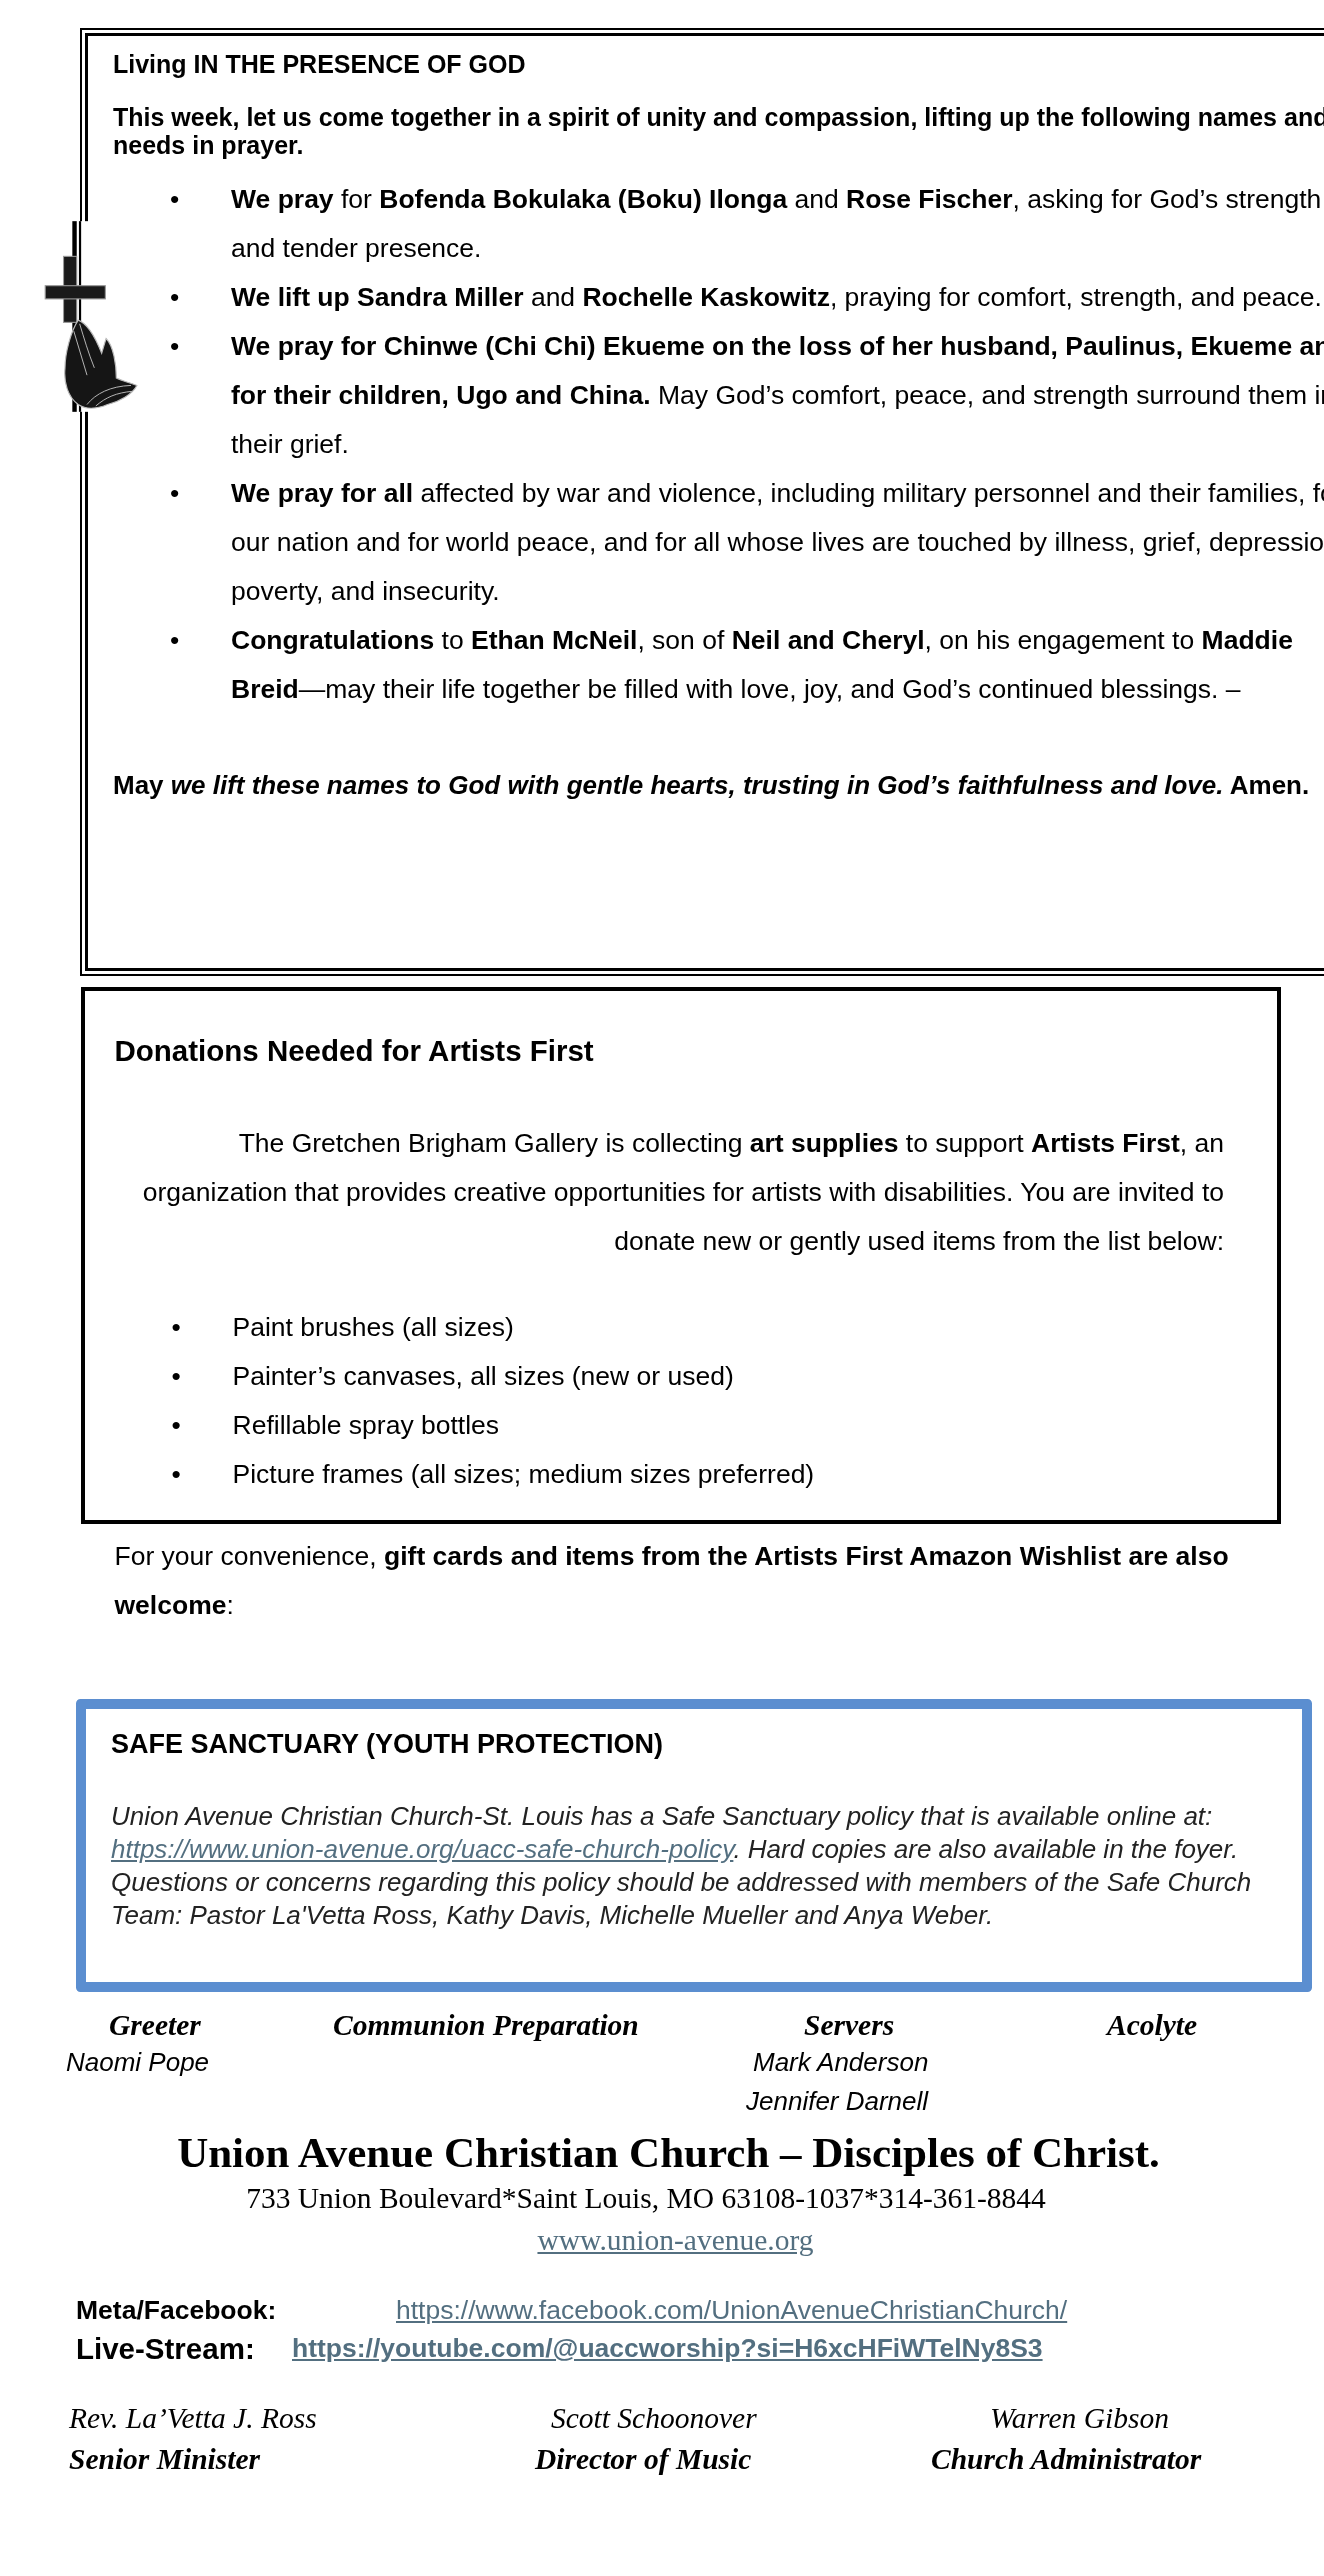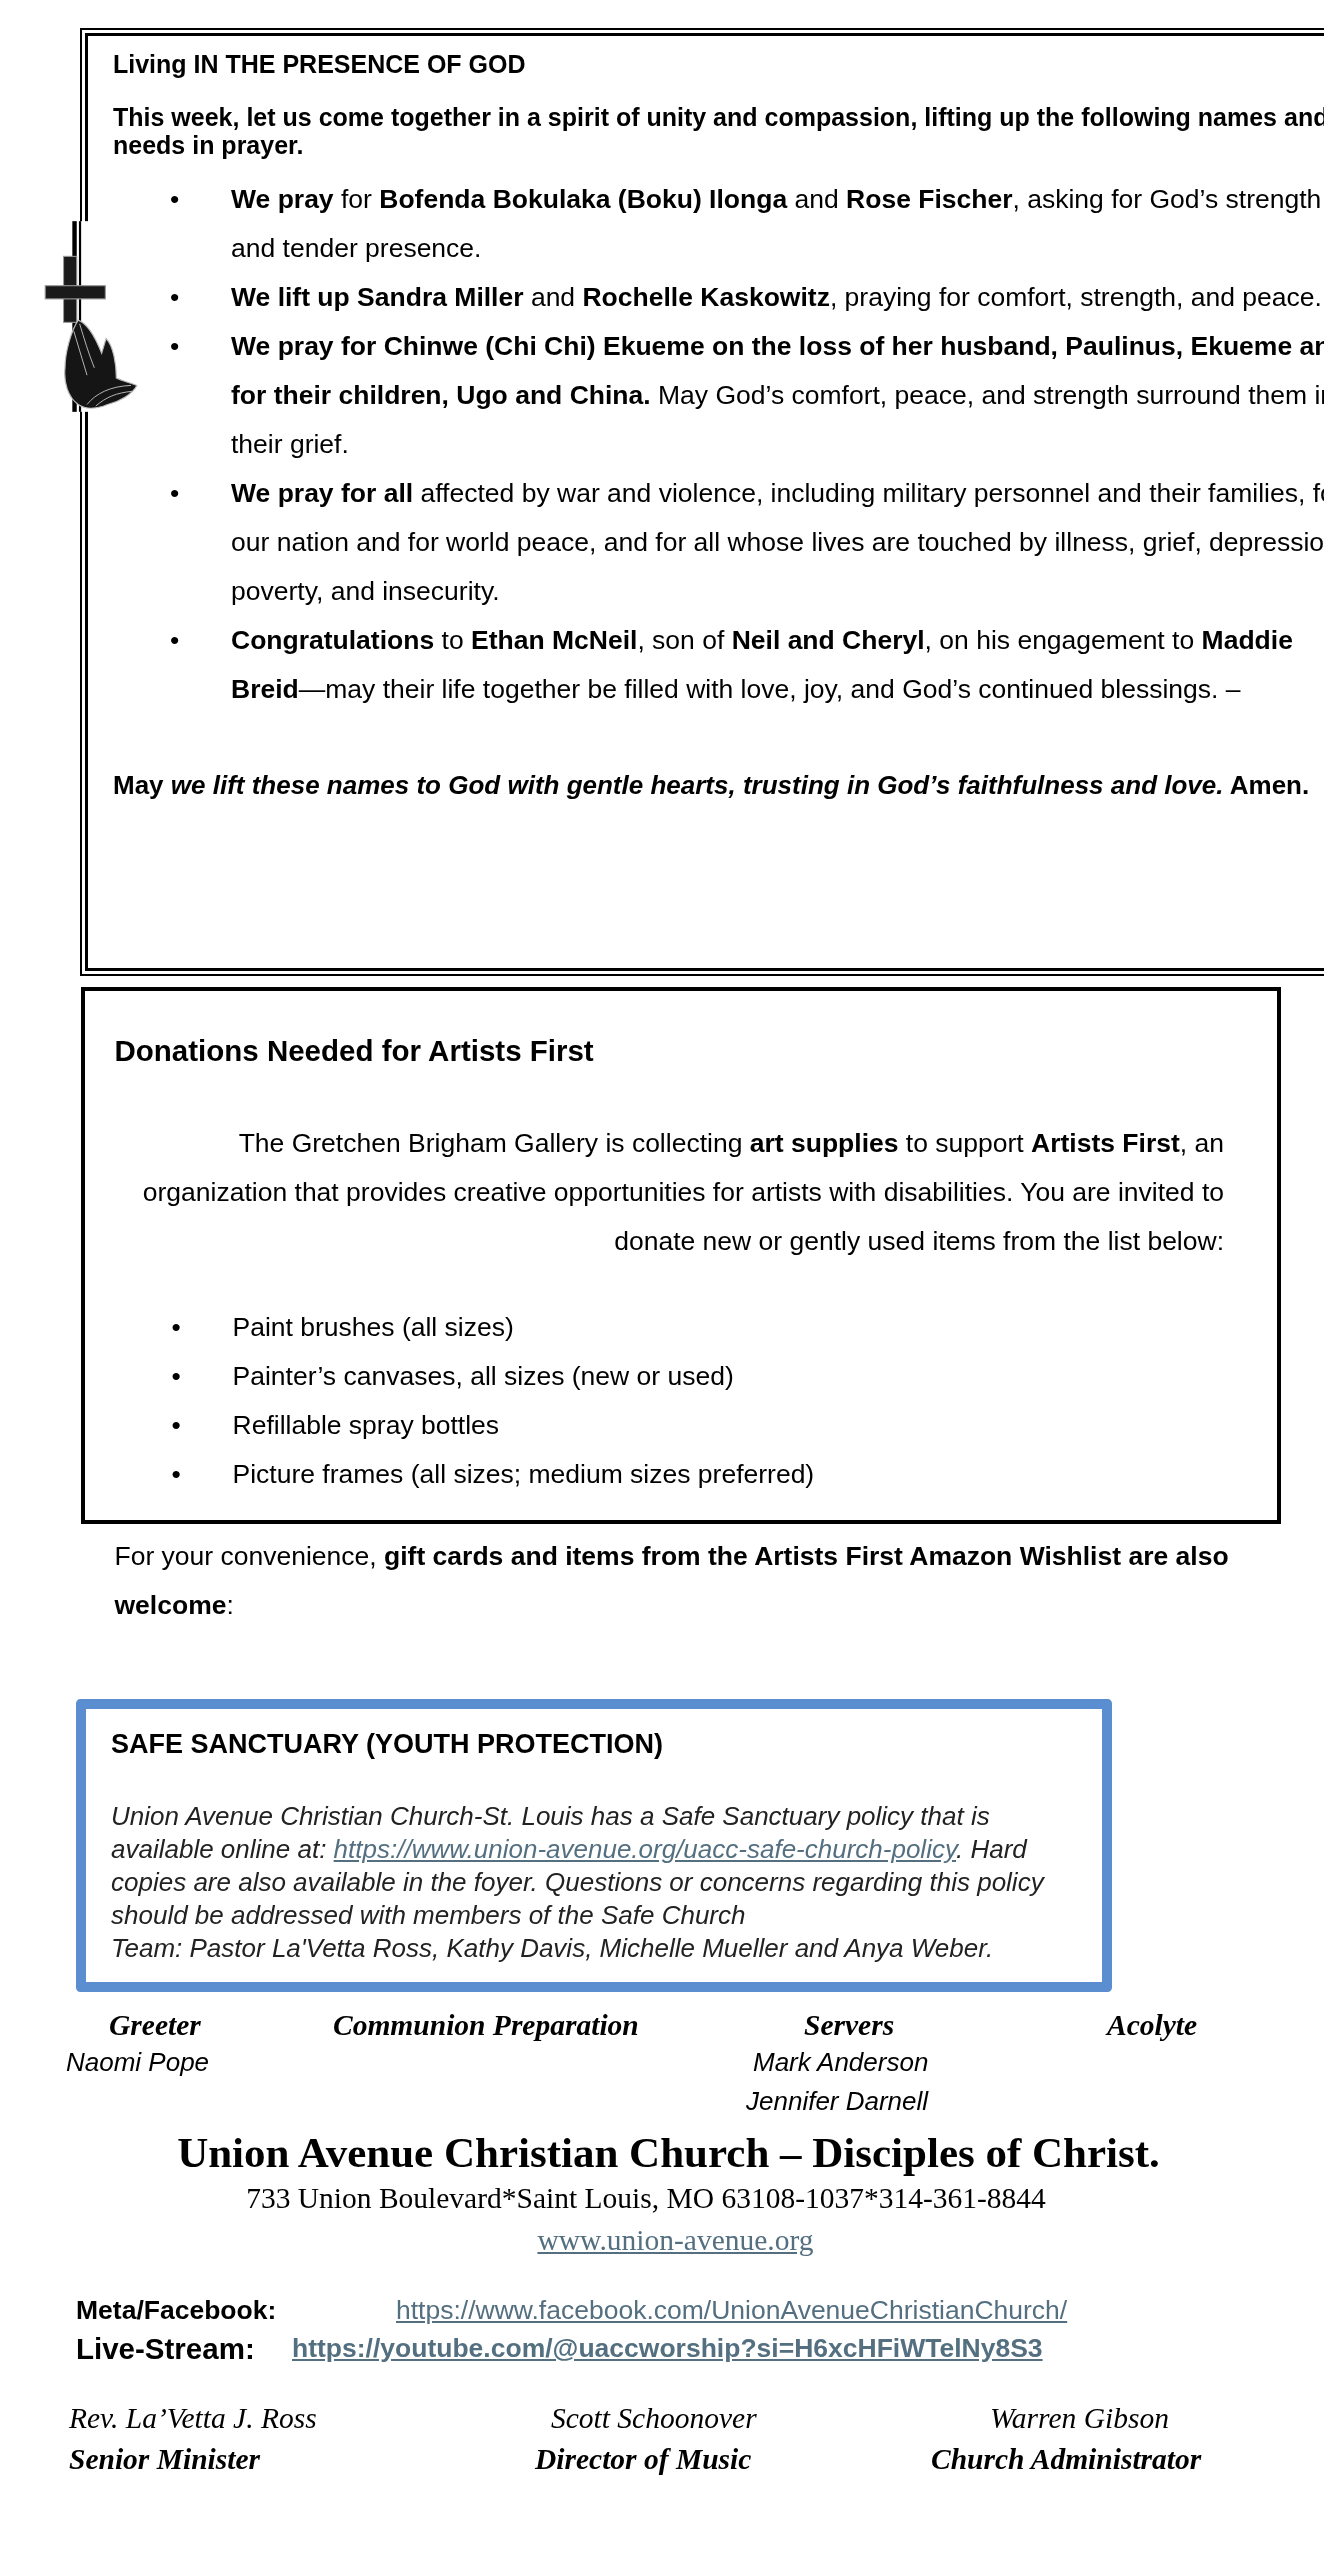--- a/index.html
+++ b/index.html
@@ -25,21 +25,21 @@
   #donations-box { left: 81px; top: 987px; width: 1200px; height: 537px; border: 4.4px solid #000; box-sizing: border-box; }
   .dn-inner { position: absolute; left: 29.5px; top: 44px; right: 37px; }
   .dn-title { font-size: 29.5px; font-weight: bold; margin: 0 0 52px 0; line-height: 1.1; }
   .dn-body { font-size: 26.5px; line-height: 49px; margin: 16px; text-align: right; }
   .dn-list { list-style: none; margin: 37px 0 33px 0; padding: 0; }
   .dn-list li { position: relative; padding-left: 118px; font-size: 26.5px; line-height: 49px; }
   .dn-list li .bullet { position: absolute; left: 57px; }
   .dn-footer { font-size: 26.5px; line-height: 49px; margin: 0; }
 
   
-  #safe-box { left: 76px; top: 1699px; width: 1036px; height: 293px; border: 10.3px solid #5b8ed0; border-radius: 4.4px; box-sizing: border-box; }
+  #safe-box { left: 76px; top: 1699px; width: 1236px; height: 293px; border: 10.3px solid #5b8ed0; border-radius: 4.4px; box-sizing: border-box; }
   .ss-inner { position: absolute; left: 25px; top: 20.6px; right: 22px; }
   .ss-title { font-size: 27px; font-weight: bold; margin: 0 0 41px 0; line-height: 1.1; }
   .ss-body { font-size: 26px; font-style: italic; line-height: 33px; margin: 0; color: #222; }
   .link { color: #536f80; text-decoration: underline; text-decoration-color: #536f80; }
   .role-head { font-family: "Liberation Serif", serif; font-style: italic; font-weight: bold; font-size: 29.5px; top: 2009px; }
   .role-name { font-family: Liberation Sans, sans-serif; font-style: italic; font-size: 26px; }
 
   #church-name { left: 0; width: 1325px; top: 2128px; text-align: center; font-family: "Liberation Serif", serif; font-weight: bold; font-size: 43px; padding-left: 6px; }
   #church-address { left: 0; width: 1292px; top: 2182px; text-align: center; font-family: "Liberation Serif", serif; font-size: 29.5px; }
   #church-website { left: 0; width: 1325px; top: 2224px; text-align: center; font-family: "Liberation Serif", serif; font-size: 29.5px; padding-left: 13px; }

